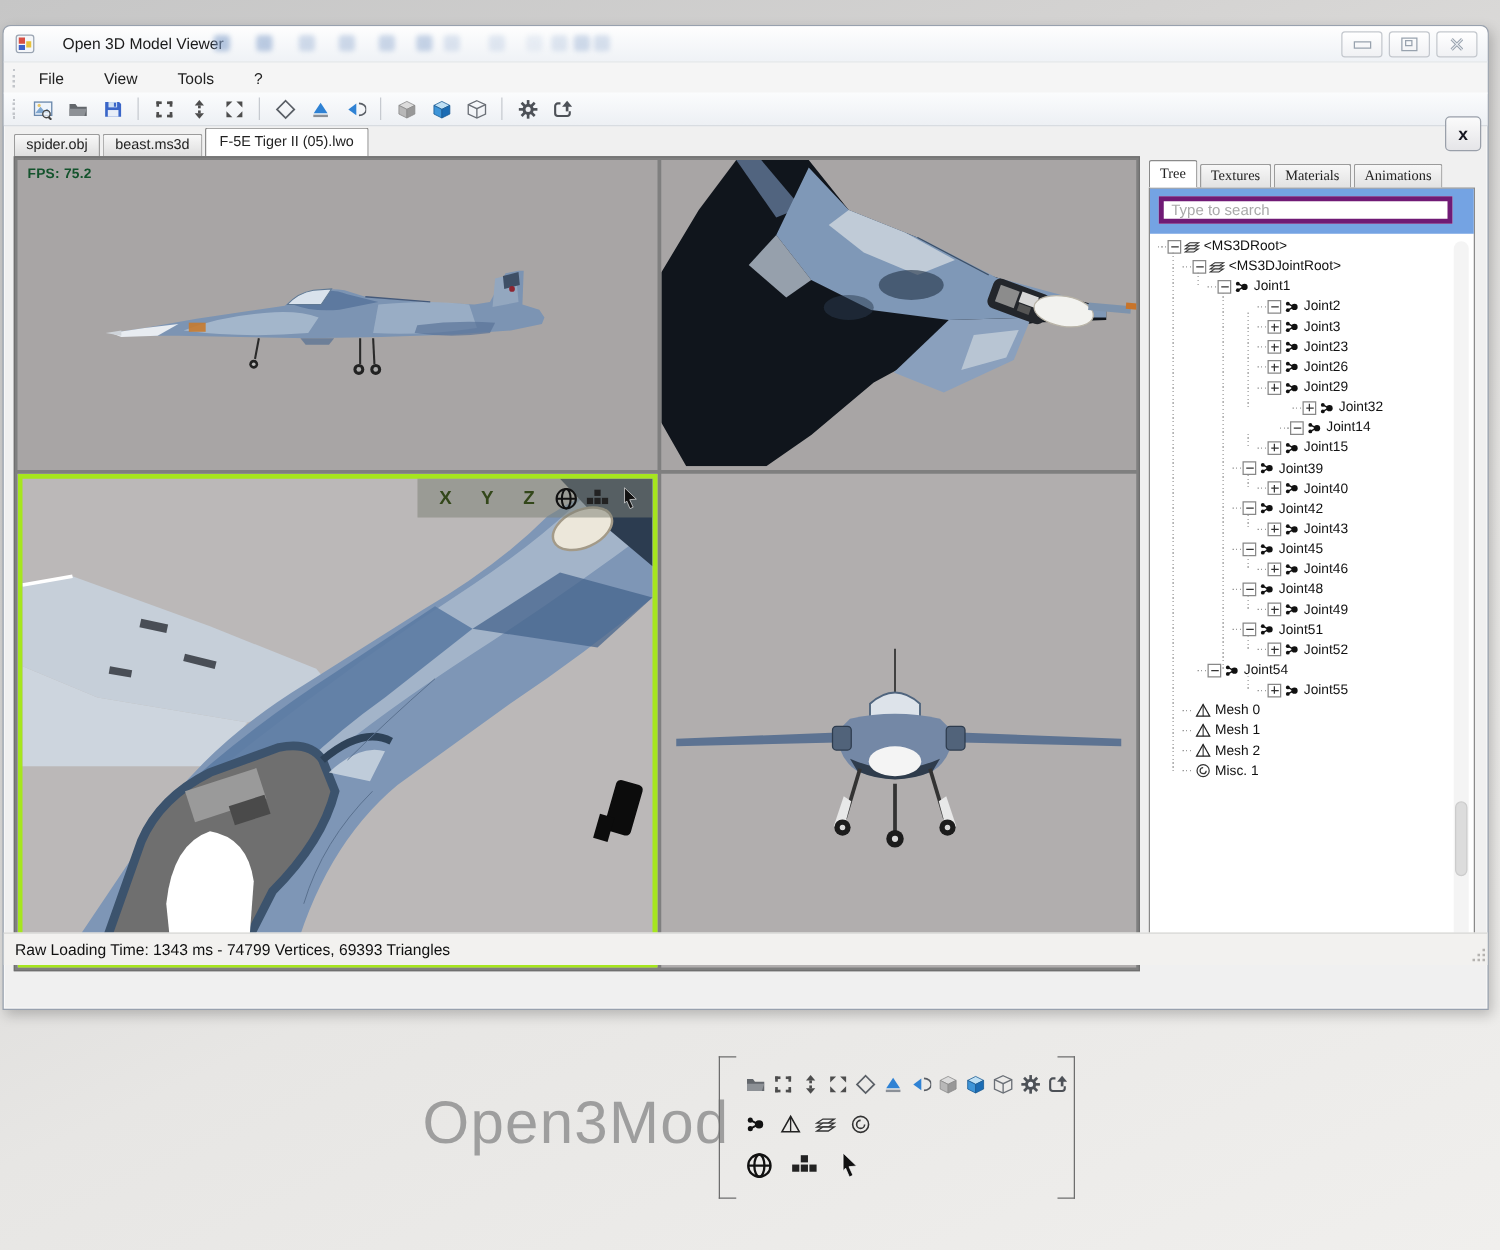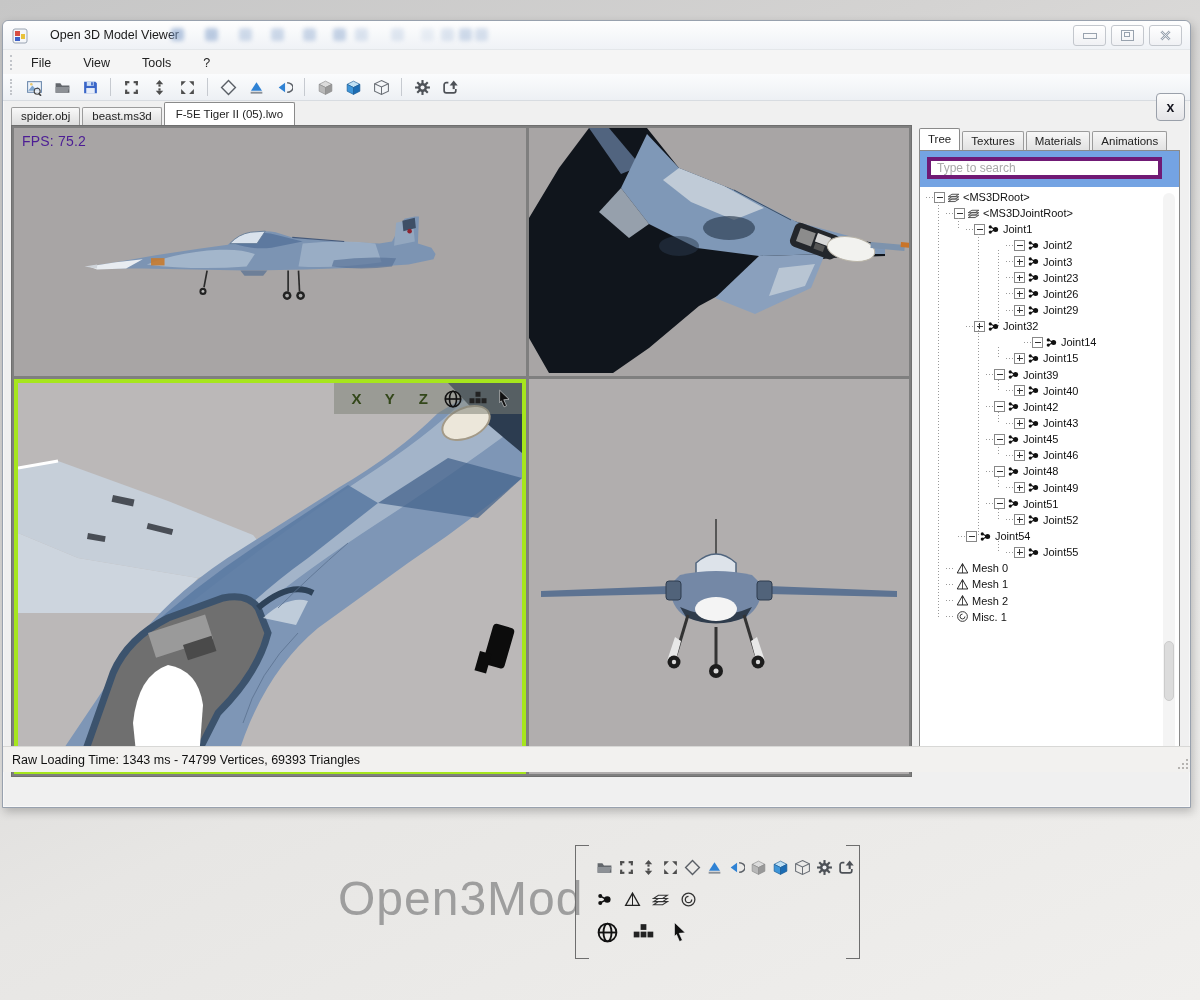--- a/index.html
+++ b/index.html
@@ -41,29 +41,29 @@
     background:linear-gradient(#fbfbfb,#e5e5e8);font-size:14px;font-weight:bold;color:#15151f;
     display:flex;align-items:center;justify-content:center;}
   
   .main{position:absolute;left:8px;top:104px;width:1172px;height:652px;display:flex;gap:7px;}
   .quad{width:901px;height:652px;background:#7f7f7f;border:1px solid #6f6f6f;box-sizing:border-box;
     display:grid;grid-template-columns:512px 1fr;grid-template-rows:248px 1fr;gap:3px;padding:2px;}
   .vp{position:relative;overflow:hidden;}
   .vp-tl,.vp-tr{background:#a8a5a5;}
   .vp-bl{background:#bbb8b8;box-shadow:inset 0 0 0 4px #a6e61d;}
   .vp-br{background:#b1aeae;}
-  .fps{position:absolute;left:8px;top:5px;font-size:14px;font-weight:400;color:#4c1d95;letter-spacing:.2px;}
+  .fps{position:absolute;left:8px;top:5px;font-size:11px;font-weight:700;color:#14532d;letter-spacing:.2px;}
   .overlay{position:absolute;top:4px;right:4px;height:31px;width:180px;background:rgba(124,129,117,.52);
     display:flex;align-items:center;justify-content:space-evenly;padding:0 4px;}
   .axbtn{font-size:15px;font-weight:bold;color:#33471a;width:30px;text-align:center;}
   
   .panel{flex:1;position:relative;}
   .ptabs{position:absolute;left:0;top:3px;height:22px;display:flex;align-items:flex-end;z-index:2;}
   .ptab{font-size:11.5px;color:#222;padding:0 8px;height:18px;line-height:18px;margin-right:2px;
-    background:linear-gradient(#f7f7f7,#e2e2e2);border:1px solid #9b9b9b;border-bottom:none;border-radius:2px 2px 0 0;}
+    background:linear-gradient(#f7f7f7,#e2e2e2);border:1px solid #9b9b9b;border-bottom:none;border-radius:2px 2px 0 0;font-family:Liberation Serif, serif;}
   .ptab.active{background:#fff;height:21px;line-height:21px;border-color:#8a8a8a;}
   .pbody{position:absolute;left:0;right:3px;top:25px;bottom:11px;background:#fff;border:1px solid #8a8a8a;}
   .searchband{background:#74a3e3;padding:6px 7px 8px 7px;}
   .searchband input{display:block;width:96%;height:22px;border:4px solid #701a75;font-size:12px;
     font-family:"Liberation Sans",sans-serif;padding:0 6px;color:#333;box-sizing:border-box;}
   .searchband input::placeholder{color:#a9a9a9;}
   .tree{position:relative;padding-top:2px;font-size:11px;color:#111;height:calc(100% - 40px);overflow:hidden;}
   .trow{height:16.15px;display:flex;align-items:center;white-space:nowrap;}
   .stub{width:8px;height:1px;background-image:repeating-linear-gradient(to right,#9a9a9a 0 1px,transparent 1px 3px);flex:0 0 auto;}
   .exp{width:9px;height:9px;border:1px solid #888;background:#fff;position:relative;flex:0 0 auto;box-sizing:content-box;}
@@ -542,21 +542,21 @@
                   <line x1="4.5" y1="11" x2="10" y2="8" stroke-width="1.4"></line>
                 </g>
                 <g fill="#111">
                   <circle cx="4" cy="4.8" r="1.9"></circle>
                   <circle cx="4" cy="11.2" r="1.9"></circle>
                   <circle cx="10.6" cy="8" r="3.1"></circle>
                 </g>
               </svg>
               <span>Joint29</span>
             </div>
-            <div class="trow" style="padding-left:46px">
+            <div class="trow" style="padding-left:114px">
               <span class="stub"></span>
               <span class="exp plus"></span>
               <svg class="icn" width="13" height="13" viewBox="0 0 16 16">
                 <g stroke="#111">
                   <line x1="4.5" y1="5" x2="10" y2="8" stroke-width="1.4"></line>
                   <line x1="4.5" y1="11" x2="10" y2="8" stroke-width="1.4"></line>
                 </g>
                 <g fill="#111">
                   <circle cx="4" cy="4.8" r="1.9"></circle>
                   <circle cx="4" cy="11.2" r="1.9"></circle>

